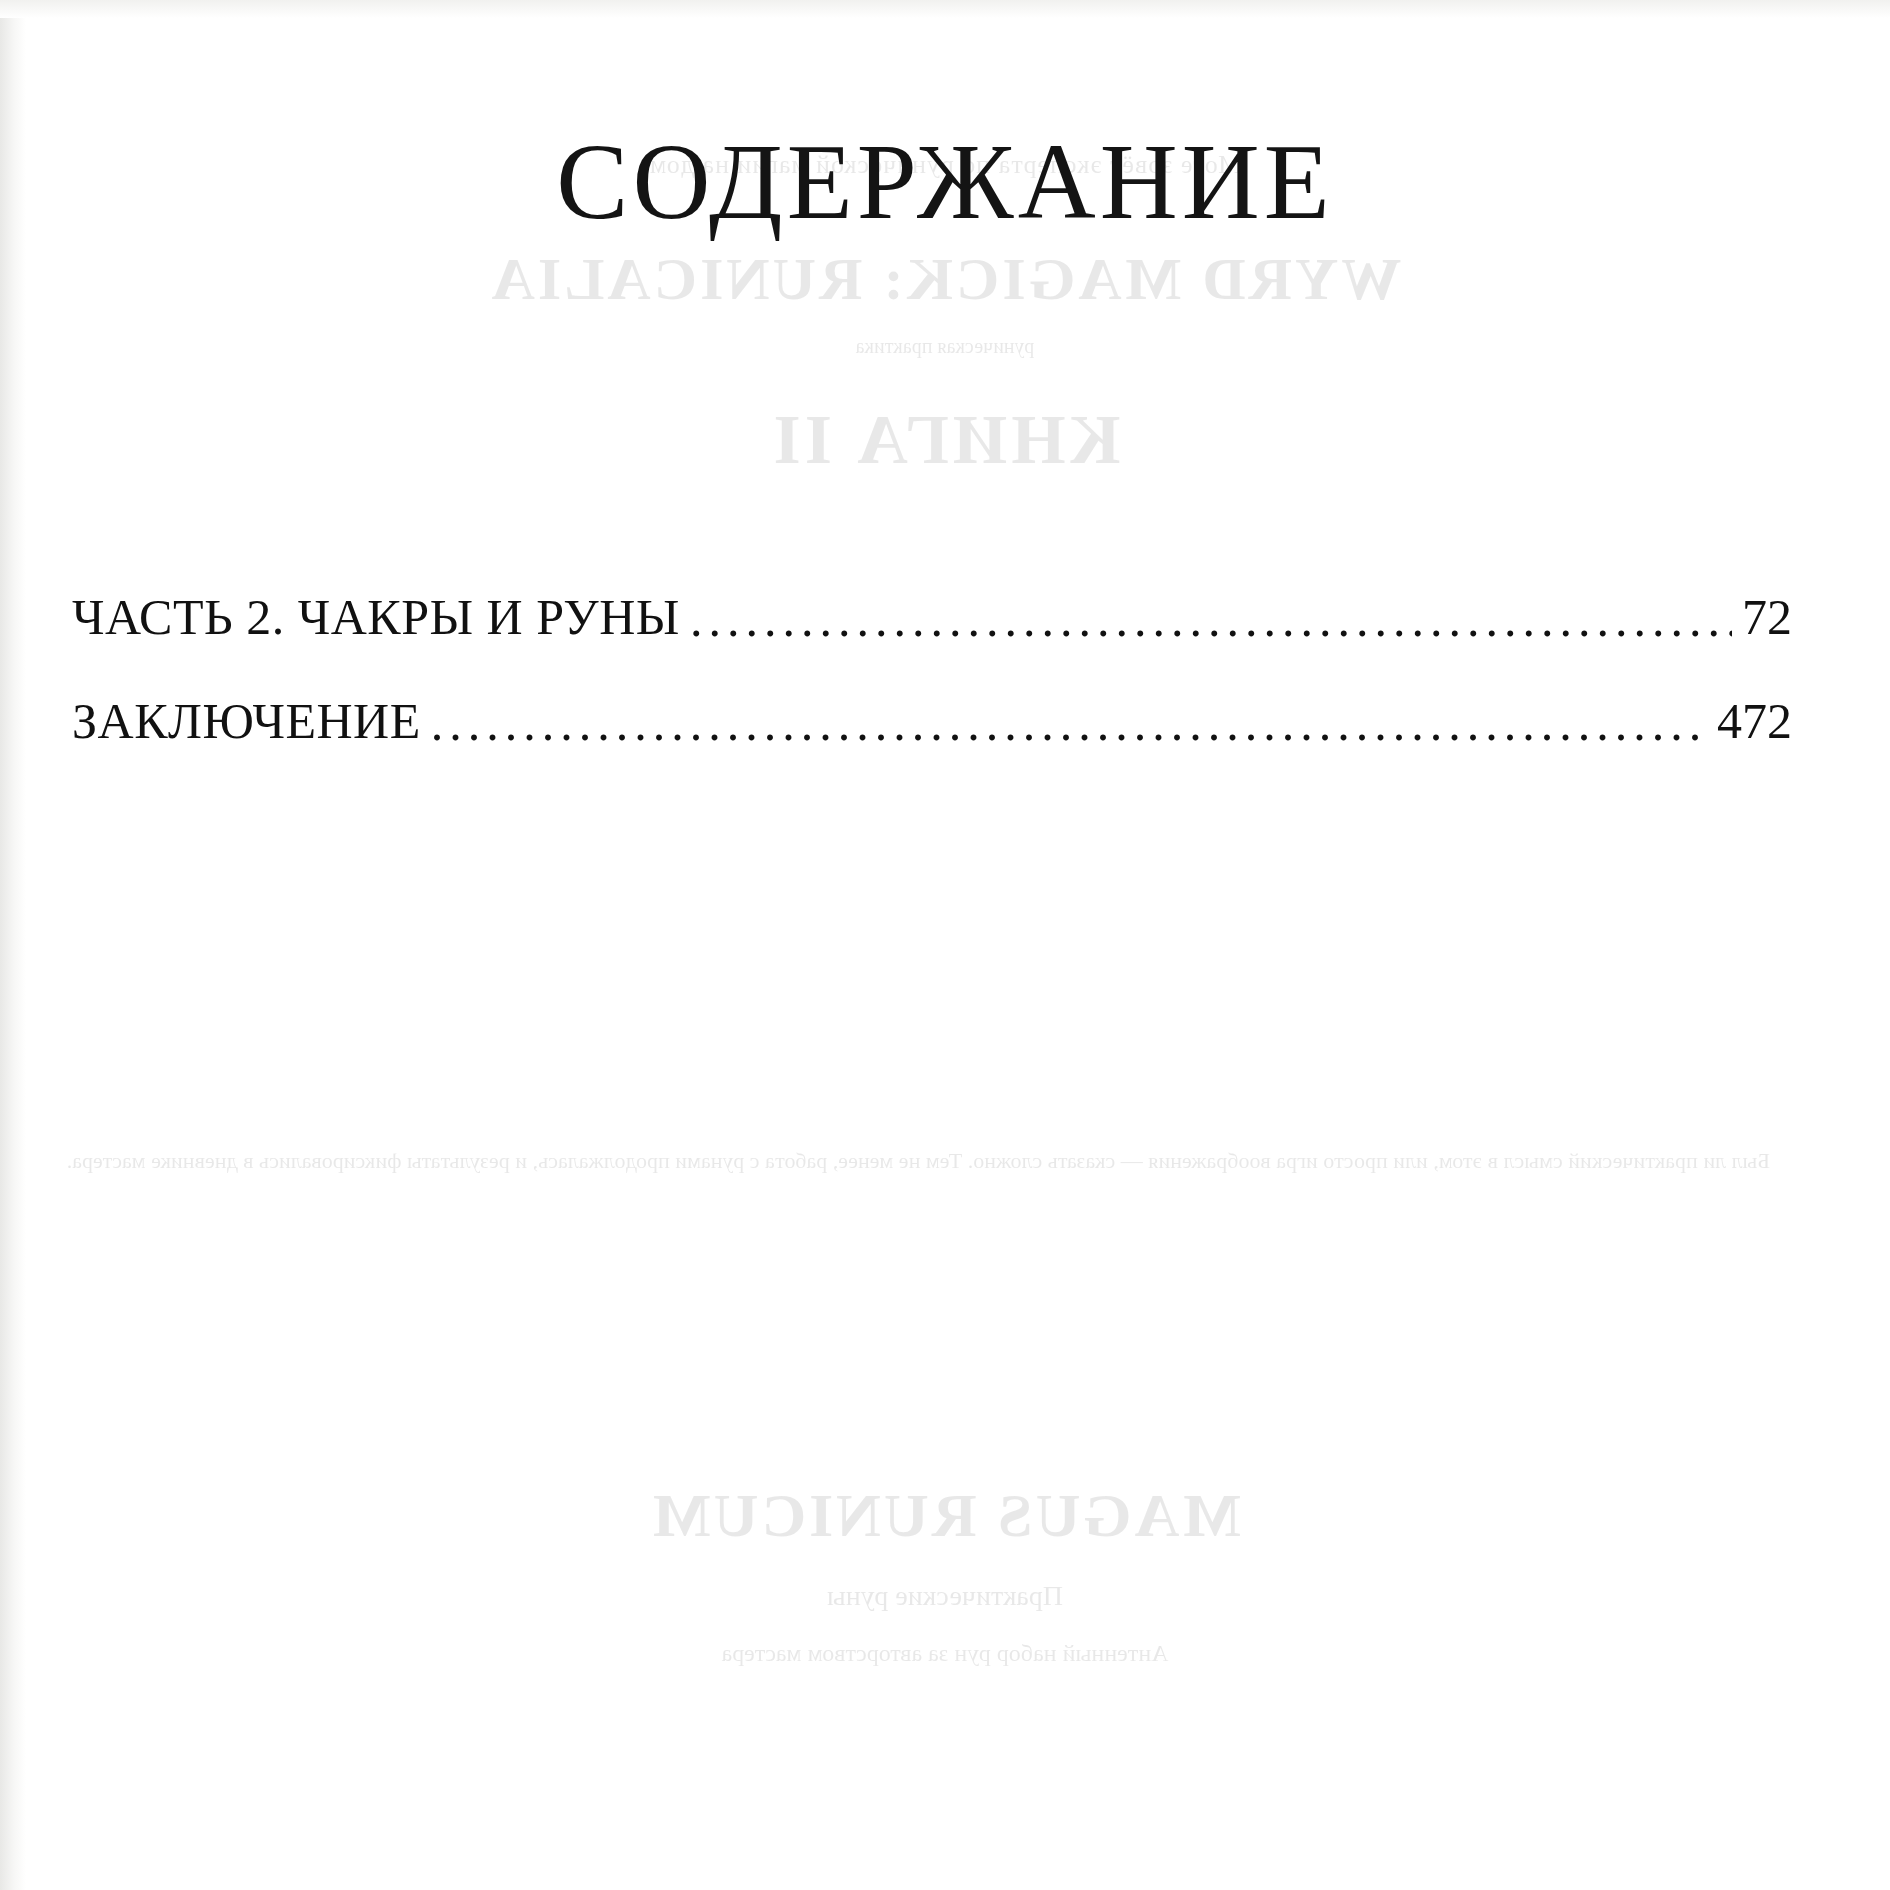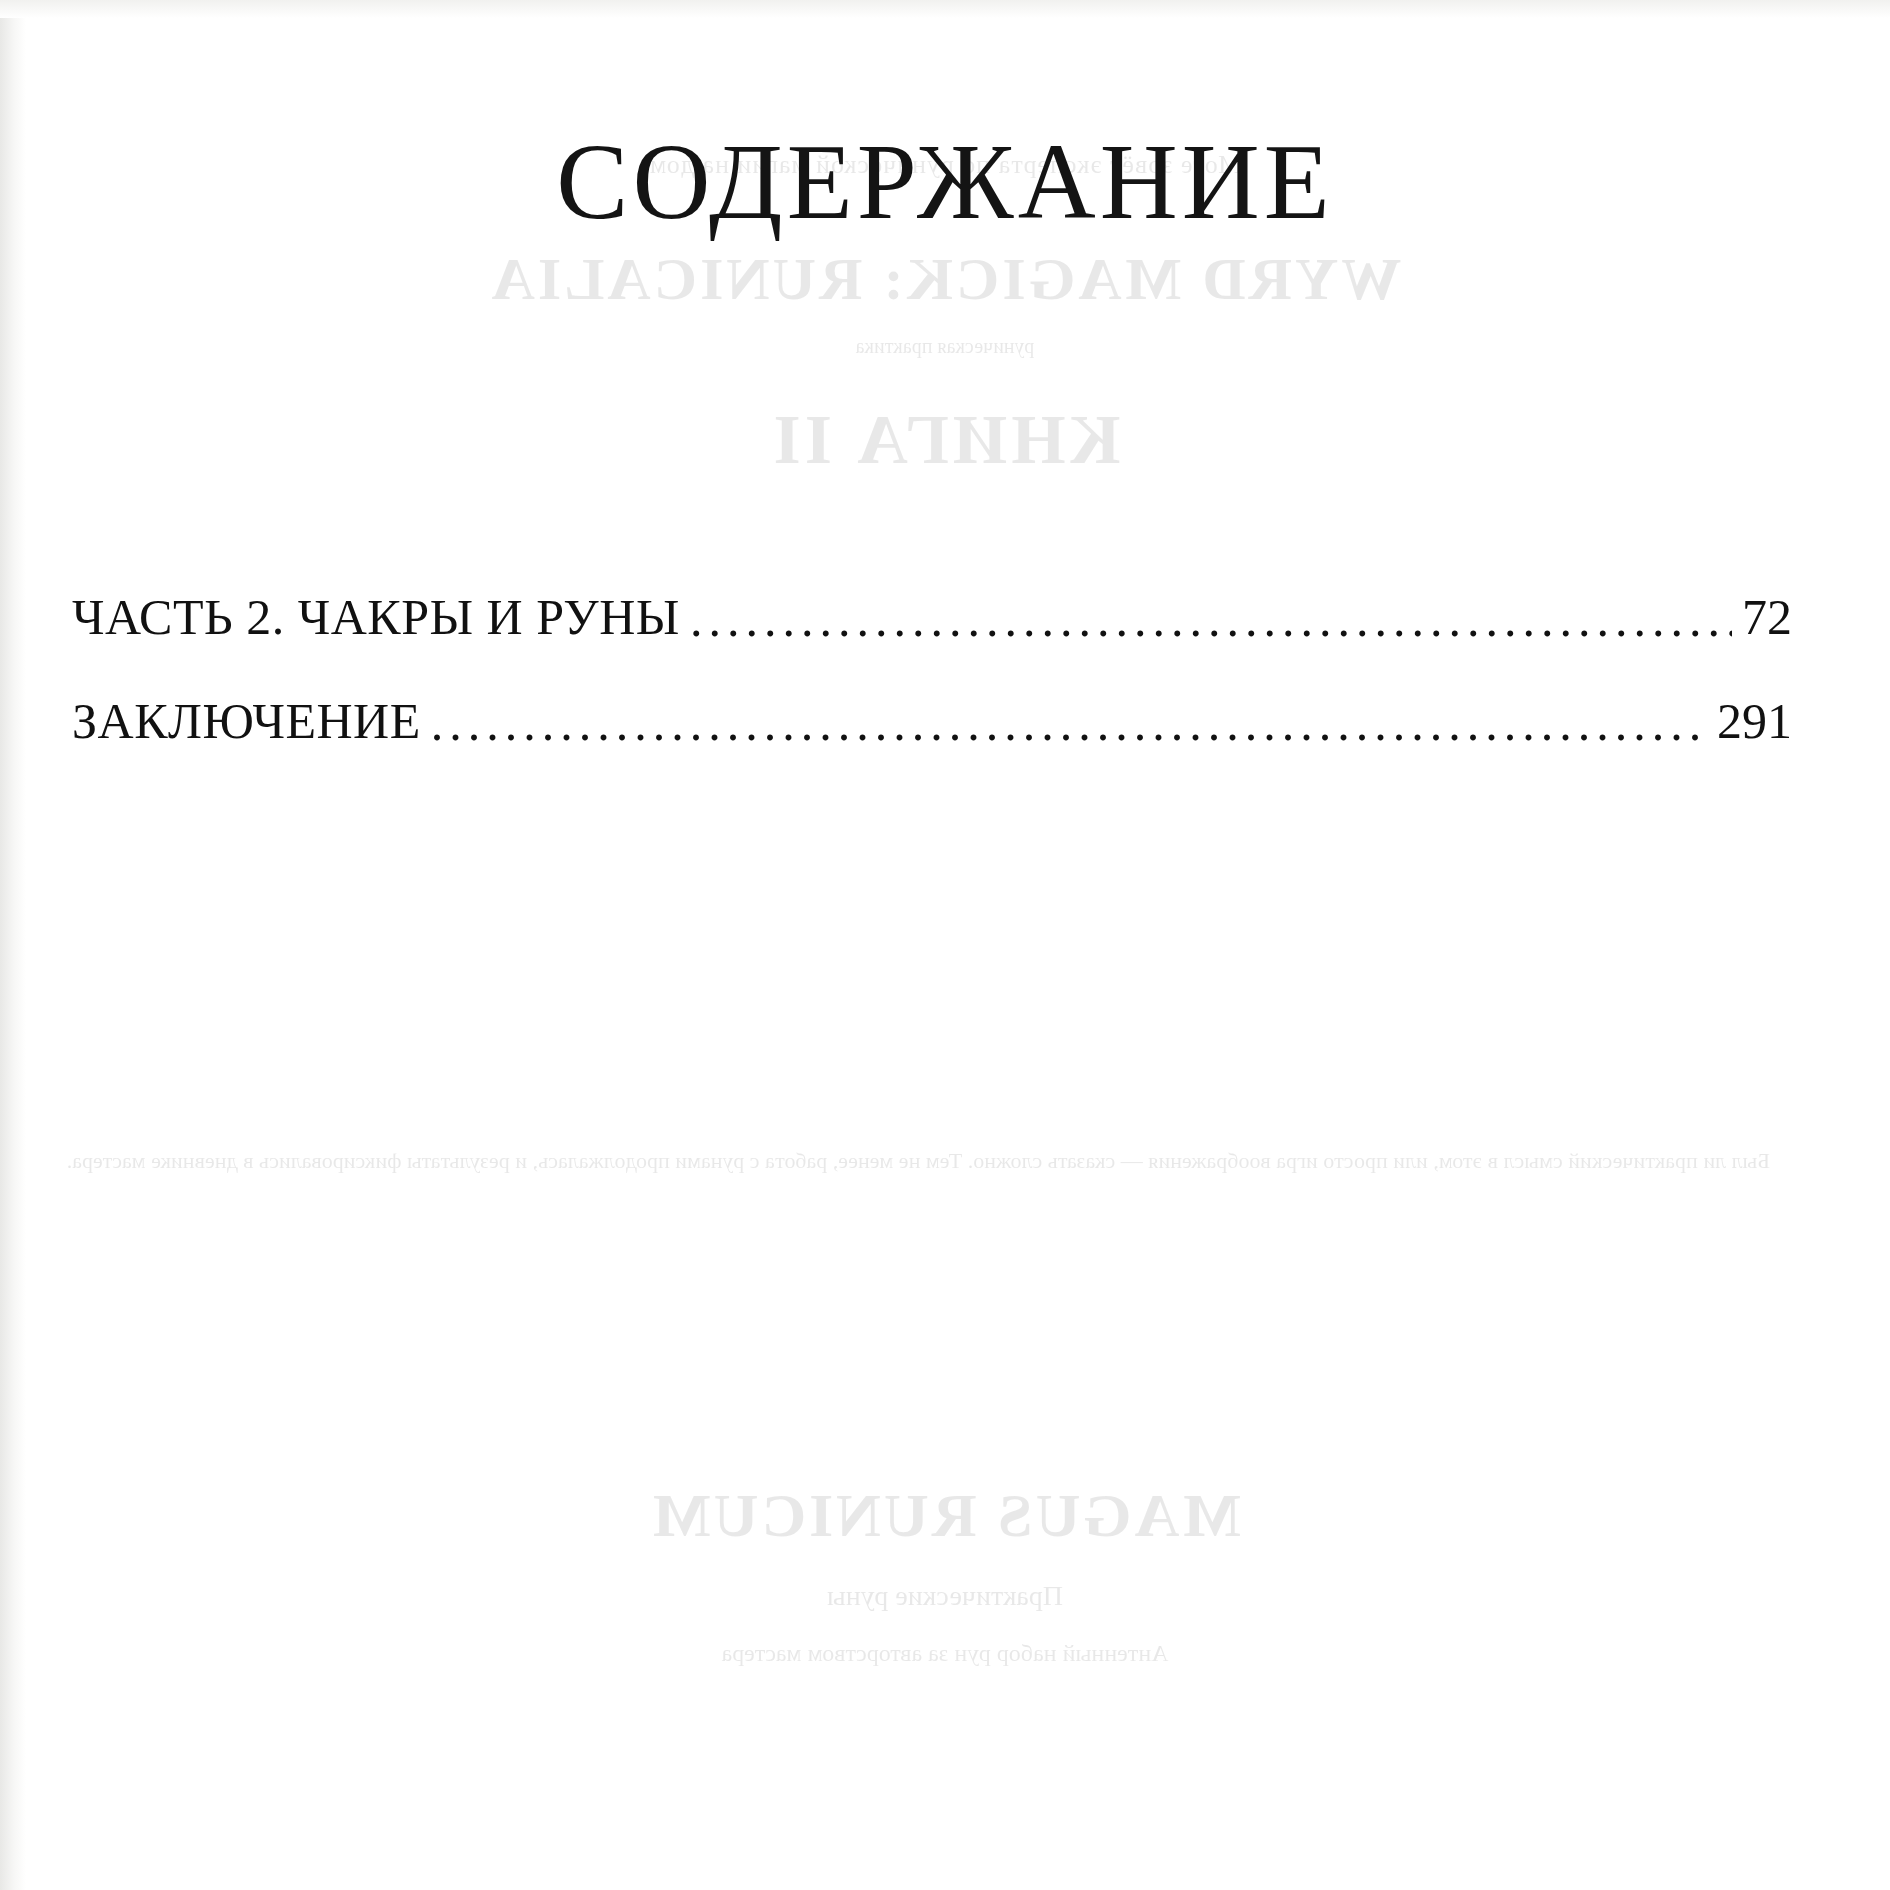--- a/index.html
+++ b/index.html
@@ -174,18 +174,18 @@
       <div class="toc-entry">
         <span class="label">ЧАСТЬ 2. ЧАКРЫ И РУНЫ</span>
         <span class="leader"></span>
         <span class="page-num">72</span>
       </div>
 
 
       <div class="toc-entry">
         <span class="label">ЗАКЛЮЧЕНИЕ</span>
         <span class="leader"></span>
-        <span class="page-num">291</span>
+        <span class="page-num">472</span>
       </div>
 
     </div>
   </div>
 </div>
 
 </body></html>

